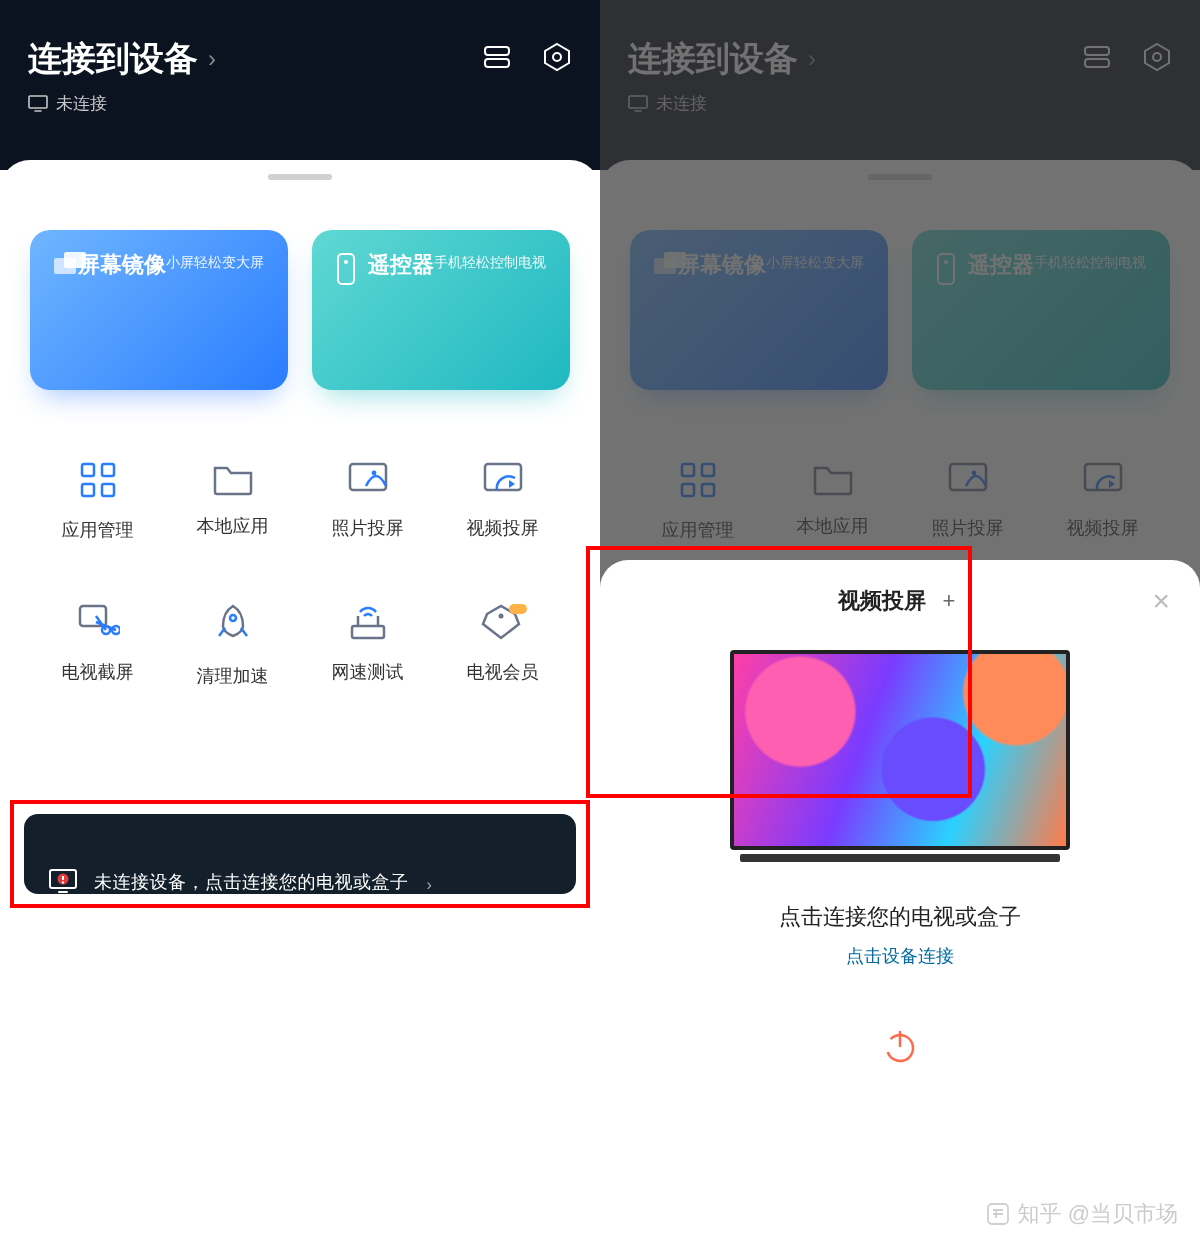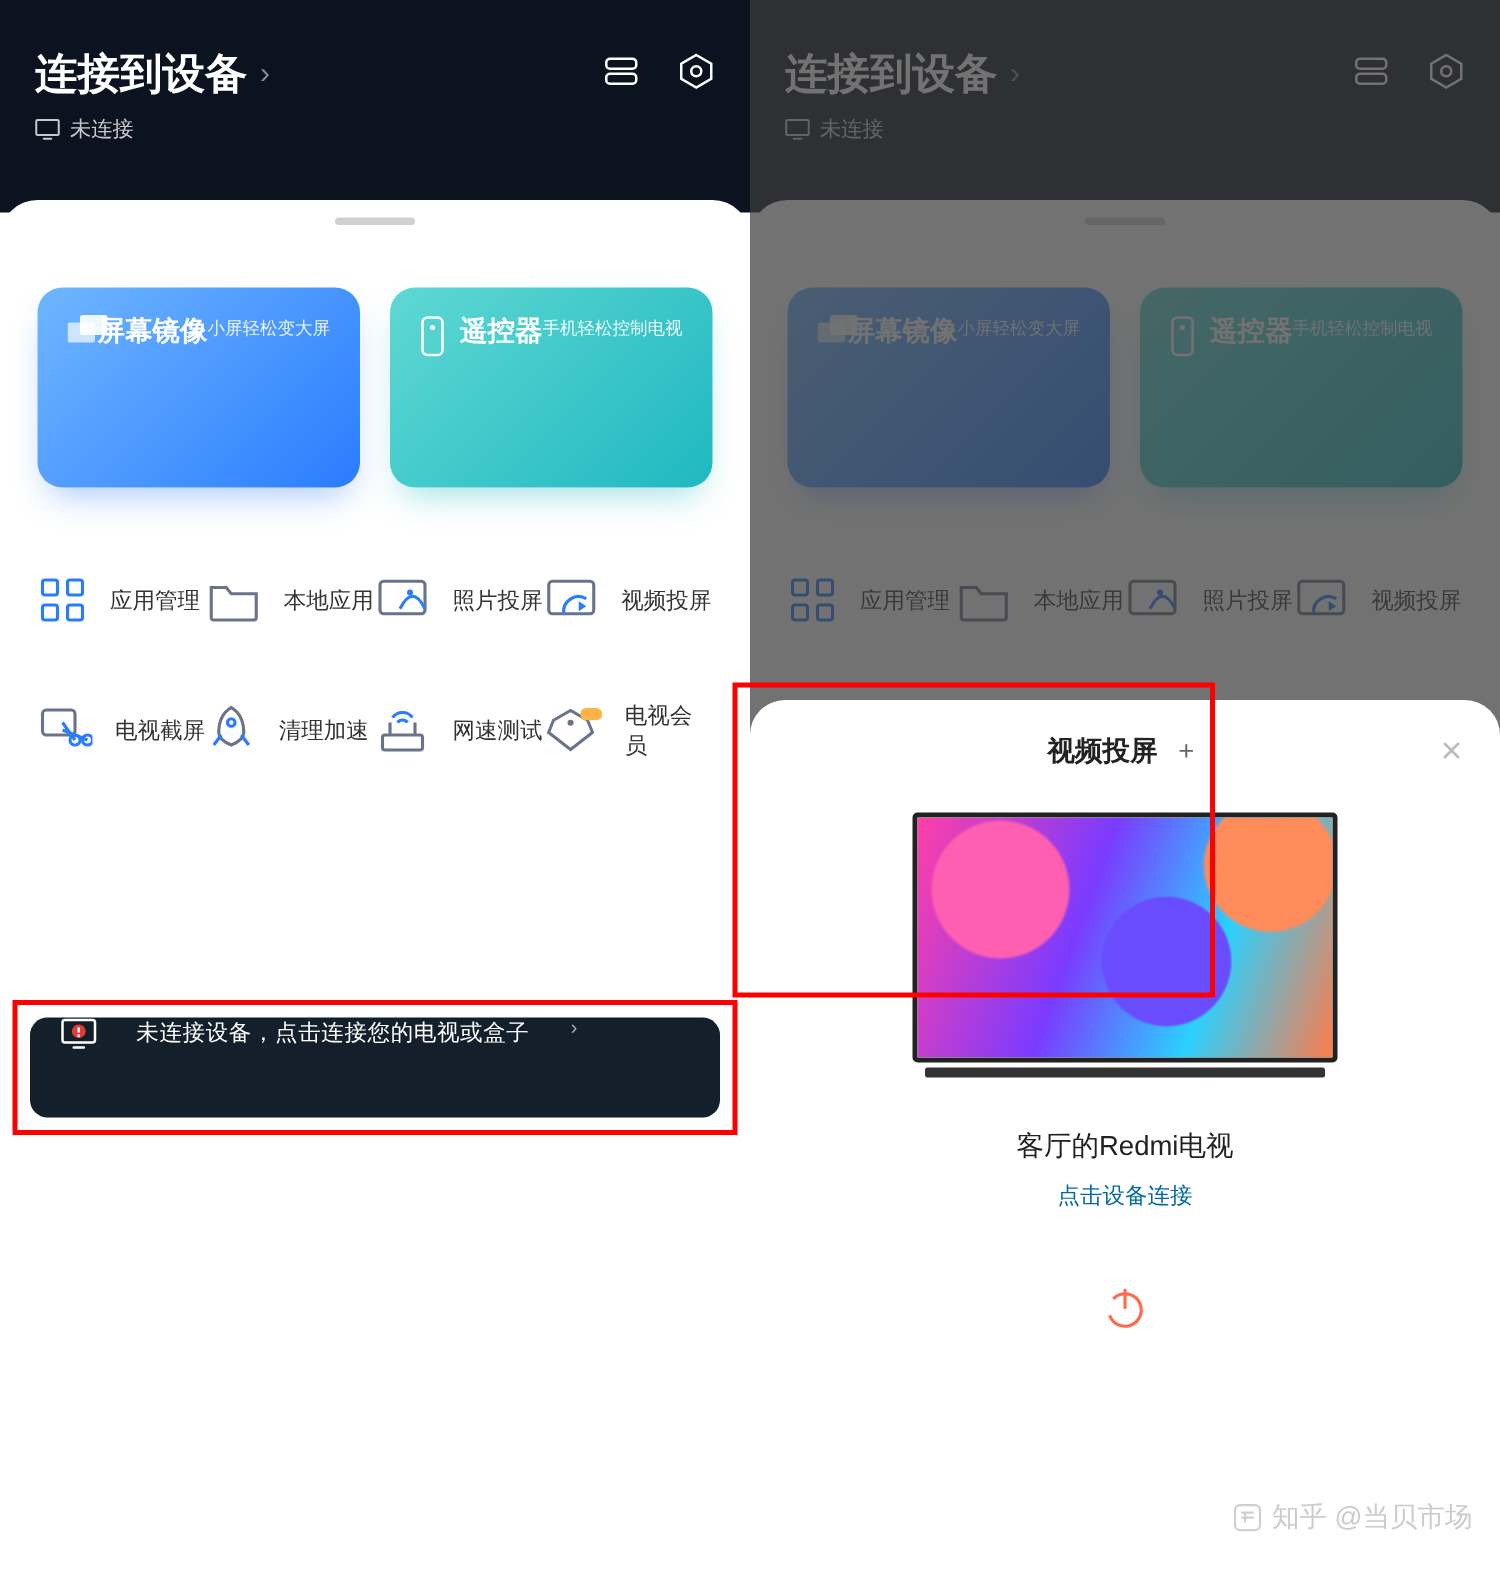--- a/index.html
+++ b/index.html
@@ -51,31 +51,31 @@
     flex-direction: row;
     justify-content: flex-end;
     position: relative;
   }
   .card.blue { background: linear-gradient(135deg,#6fb6ff 0%,#2a7cff 100%); box-shadow: 0 14px 28px -10px rgba(42,124,255,.45); }
   .card.teal { background: linear-gradient(135deg,#5fd8d3 0%,#1fb8c1 100%); box-shadow: 0 14px 28px -10px rgba(31,184,193,.45); }
   .card .ico { position: absolute; left: 24px; top: 22px; }
   .card .t1 { font-size: 22px; font-weight: 600; }
   .card .t2 { font-size: 14px; opacity: .9; margin-top: 4px; }
   .grid { display: grid; grid-template-columns: repeat(4,1fr); padding: 40px 30px 0; row-gap: 60px; }
-  .gcell { display: flex; align-items: center; gap: 18px; }
+  .gcell { display: flex; flex-direction: column; align-items: center; gap: 18px; }
   .gcell .lbl { font-size: 18px; color: #333; }
   .banner {
     position: absolute;
     left: 24px; right: 24px; bottom: 50px;
     background: #13202b;
     border-radius: 14px;
     height: 80px;
     display: flex;
-    align-items: flex-start;
-    gap: 31px;
+    align-items: flex-end;
+    gap: 16px;
     padding: 0 24px;
     color: #fff;
   }
   .banner .txt { font-size: 18px; letter-spacing: .5px; }
   .banner .arr { color: #aaa; font-size: 16px; margin-left: 2px; }
   .redbox { position: absolute; border: 4px solid #ff0000; pointer-events: none; }
 
   
   .dim { position: absolute; inset: 0; background: rgba(60,60,60,.72); }
   .popup {
@@ -344,21 +344,21 @@
     <div class="tv-wrap">
       <div class="tv-outer">
         <div class="tv-frame">
             <div class="wave"></div>
           </div>
         <div class="tv-stand"></div>
       </div>
       <div class="redbox" style="left:-14px; top:-14px; width:386px; height:252px;"></div>
     </div>
 
-    <div class="tv-name">客厅的Redmi电视</div>
+    <div class="tv-name">点击连接您的电视或盒子</div>
     <div class="tv-hint">点击设备连接</div>
 
     <svg class="power" width="40" height="40" viewBox="0 0 40 40">
         <circle cx="20" cy="22" r="13" fill="none" stroke="#ff6a4d" stroke-width="2.5" stroke-dasharray="60 14" transform="rotate(-105 20 22)"></circle>
         <line x1="20" y1="6" x2="20" y2="20" stroke="#ff6a4d" stroke-width="2.5" stroke-linecap="round"></line>
       </svg>
   </div>
 </div>
 
 <div class="watermark">

